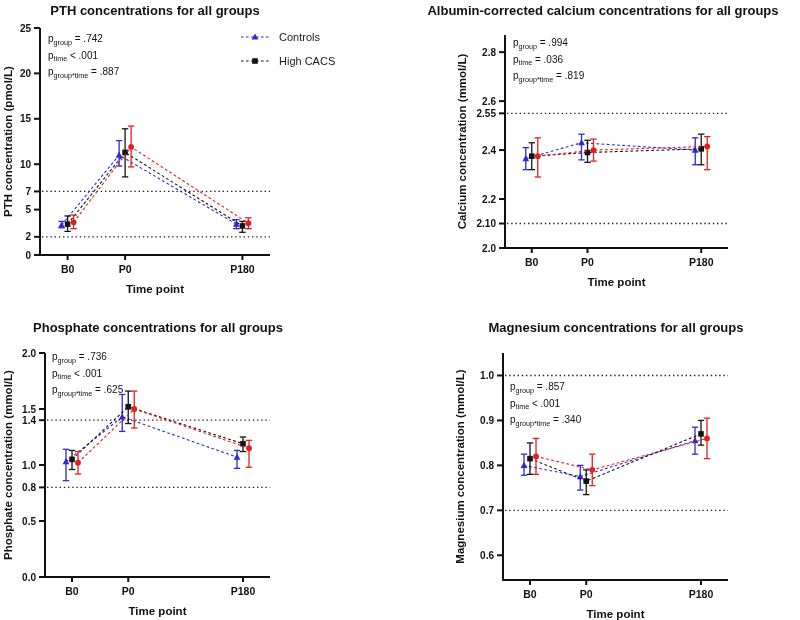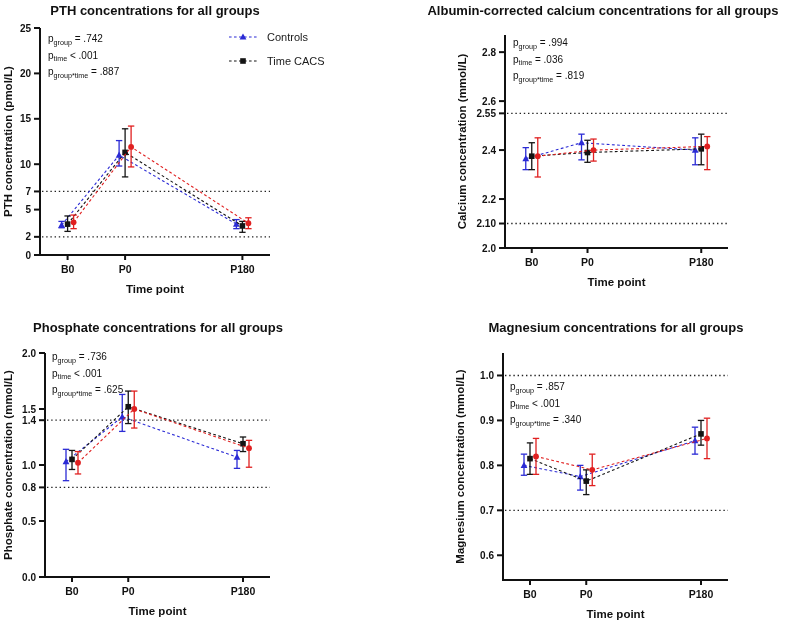--- a/index.html
+++ b/index.html
@@ -3,21 +3,21 @@
 <meta charset="utf-8">
 <style>
   html,body{margin:0;padding:0;background:#ffffff;}
   .figure{position:relative;width:800px;height:620px;background:#ffffff;overflow:hidden;
           font-family:"Liberation Sans","DejaVu Sans",sans-serif;}
   .panel{position:absolute;width:400px;height:310px;}
   #panel-pth{left:0;top:0;}
   #panel-calcium{left:400px;top:0;}
   #panel-phosphate{left:0;top:310px;}
   #panel-magnesium{left:400px;top:310px;}
-  .legend{position:absolute;left:228px;top:28px;display:flex;flex-direction:column;gap:7px;}
+  .legend{position:absolute;left:240px;top:28px;display:flex;flex-direction:column;gap:7px;}
   .legend-row{display:flex;align-items:center;gap:9px;height:17px;}
   .legend-label{font-size:11px;color:#1a1a1a;white-space:nowrap;}
   svg text{fill:#111111;}
 </style>
 </head>
 <body>
 
 <div class="figure">
   <div id="panel-pth" class="panel">
     <svg width="400" height="310">
@@ -315,16 +315,16 @@
           <line x1="1" y1="6" x2="29" y2="6" stroke="#2b2bd5" stroke-width="1.2" stroke-dasharray="2.6 2.4"></line>
           <path d="M 15 2.4 L 18.4 8.6 L 11.6 8.6 Z" fill="#2b2bd5"></path>
         </svg>
         <span class="legend-label">Controls</span>
       </div>
       <div class="legend-row">
         <svg width="30" height="12">
           <line x1="1" y1="6" x2="29" y2="6" stroke="#141414" stroke-width="1.2" stroke-dasharray="2.6 2.4"></line>
           <rect x="12.2" y="3.2" width="5.6" height="5.6" fill="#141414"></rect>
         </svg>
-        <span class="legend-label">Time CACS</span>
+        <span class="legend-label">High CACS</span>
       </div>
     </div>
 </div>
 
 </body></html>

